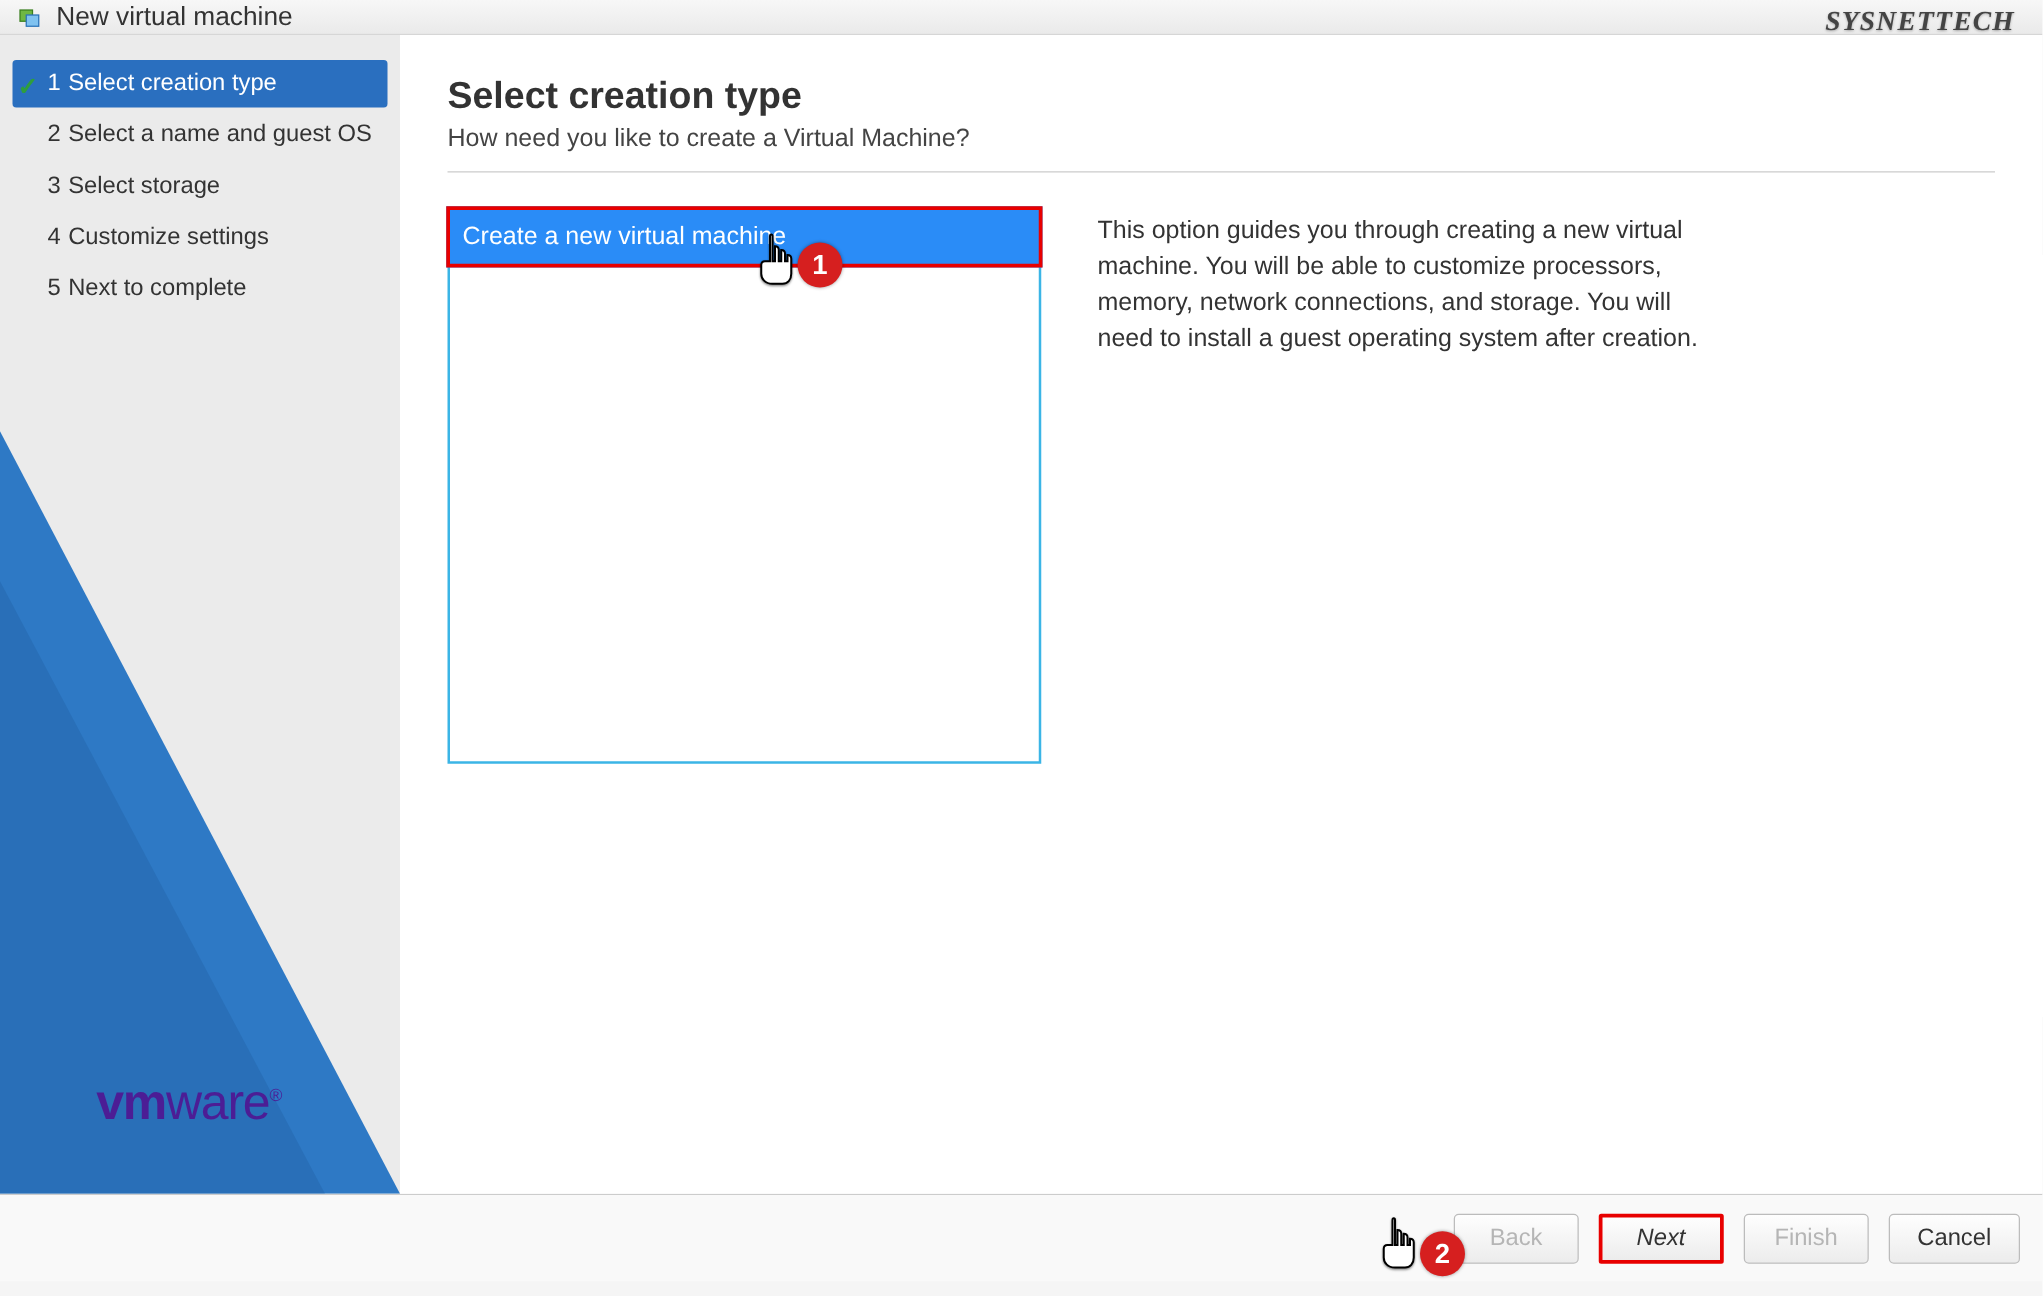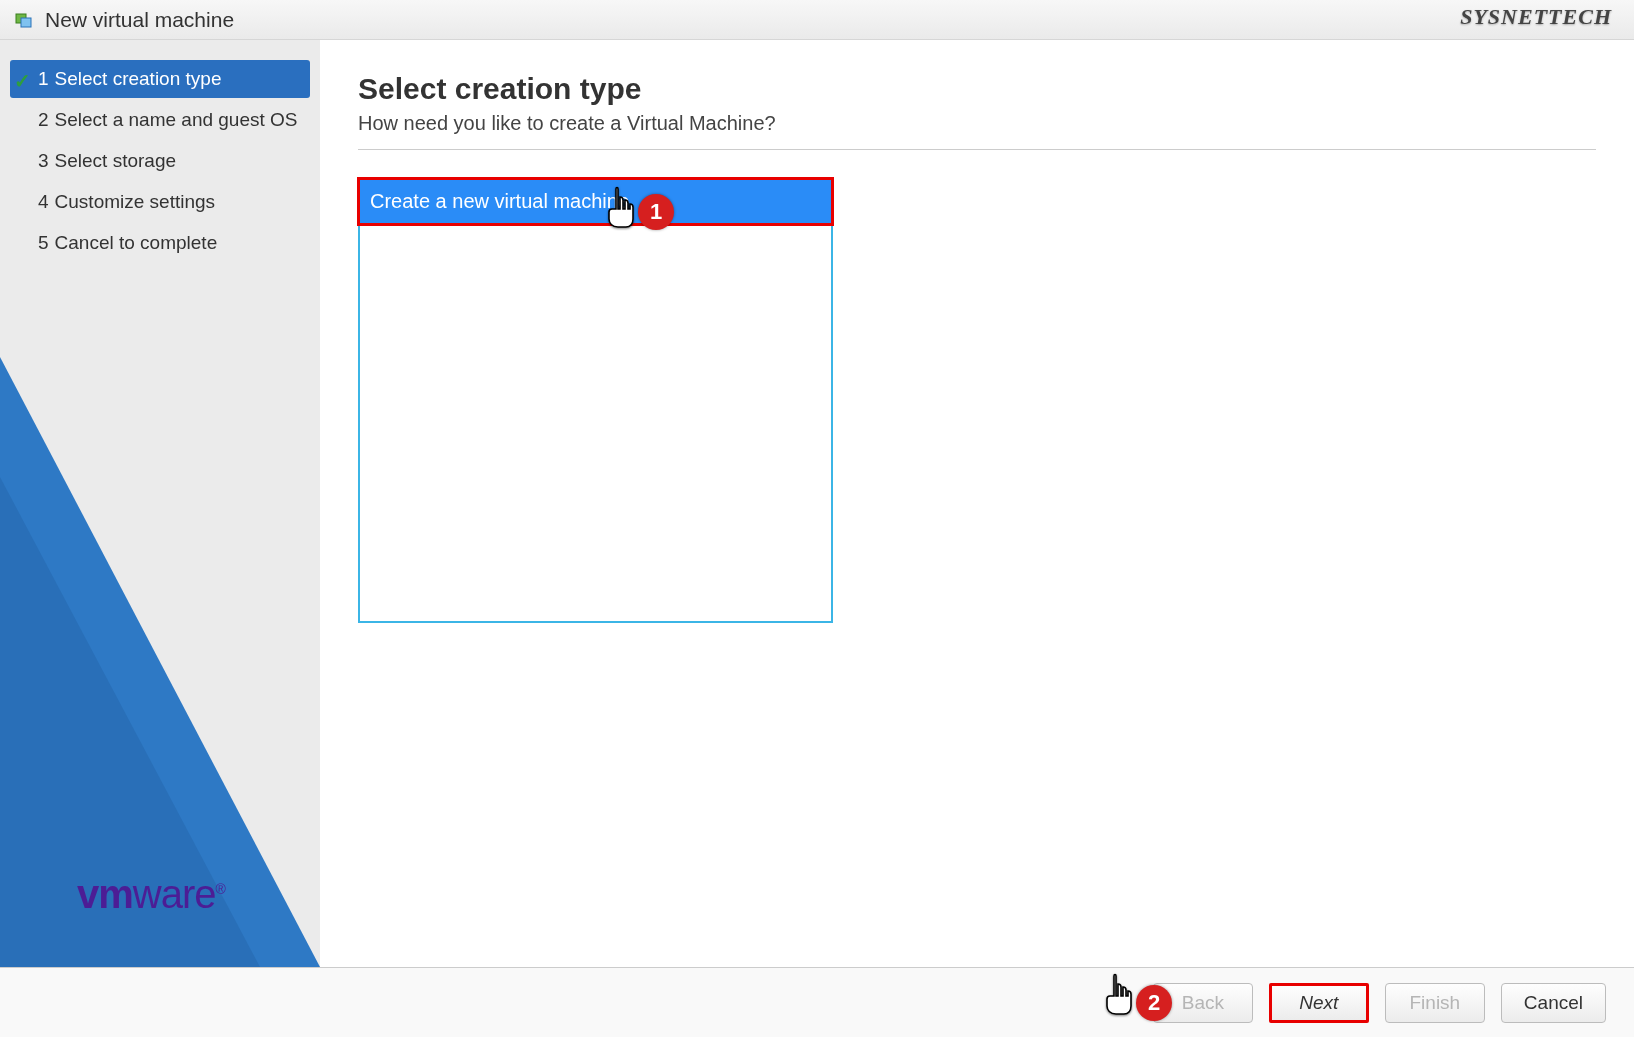--- a/index.html
+++ b/index.html
@@ -7,21 +7,21 @@
     font-family: "Segoe UI", Arial, sans-serif;
     width: 1634px;
     height: 1037px;
     background: #f5f5f5;
     position: relative;
     overflow: hidden;
   }
 
   
   .title-bar {
-    height: 40px;
+    height: 28px;
     background: linear-gradient(#f7f7f7,#eaeaea);
     border-bottom: 1px solid #d6d6d6;
     display: flex;
     align-items: center;
     padding: 0 15px;
     position: relative;
   }
   .title-bar .vm-icon {
     width: 20px; height: 20px;
     margin-right: 10px;
@@ -189,21 +189,21 @@
   }
 
   
   .footer {
     height:70px;
     border-top:1px solid #ccc;
     background:#f9f9f9;
     display:flex;
     align-items:center;
     justify-content:flex-end;
-    padding:0 28px;
+    padding:0 18px;
     gap:16px;
   }
   .btn {
     min-width:100px;
     height:40px;
     border:1px solid #bcbcbc;
     background:linear-gradient(#fefefe,#ececec);
     border-radius:4px;
     font-size:19px;
     color:#333;
@@ -281,40 +281,41 @@
       <li class="step">
         <span class="num">3</span>
         <span>Select storage</span>
       </li>
       <li class="step">
         <span class="num">4</span>
         <span>Customize settings</span>
       </li>
       <li class="step">
         <span class="num">5</span>
-        <span>Cancel to complete</span>
+        <span>Next to complete</span>
       </li>
     </ul>
     <div class="triangle"></div>
     <div class="triangle-inner"></div>
     <div class="vmware-logo">
       <b>vm</b>ware<sup>®</sup>
     </div>
   </div>
 
   <div class="main">
     <h1>Select creation type</h1>
     <div class="subtitle">How need you like to create a Virtual Machine?</div>
     <hr>
     <div class="selection-row">
       <div class="option-list">
         <div class="option selected">
           <span>Create a new virtual machine</span>
         </div>
       </div>
+      <div class="description">This option guides you through creating a new virtual machine. You will be able to customize processors, memory, network connections, and storage. You will need to install a guest operating system after creation.</div>
     </div>
   </div>
 </div>
 
 <div class="footer">
   <button class="btn disabled" disabled="">Back</button>
   <button class="btn primary-highlight">Next</button>
   <button class="btn disabled" disabled="">Finish</button>
   <button class="btn">Cancel</button>
 </div>

